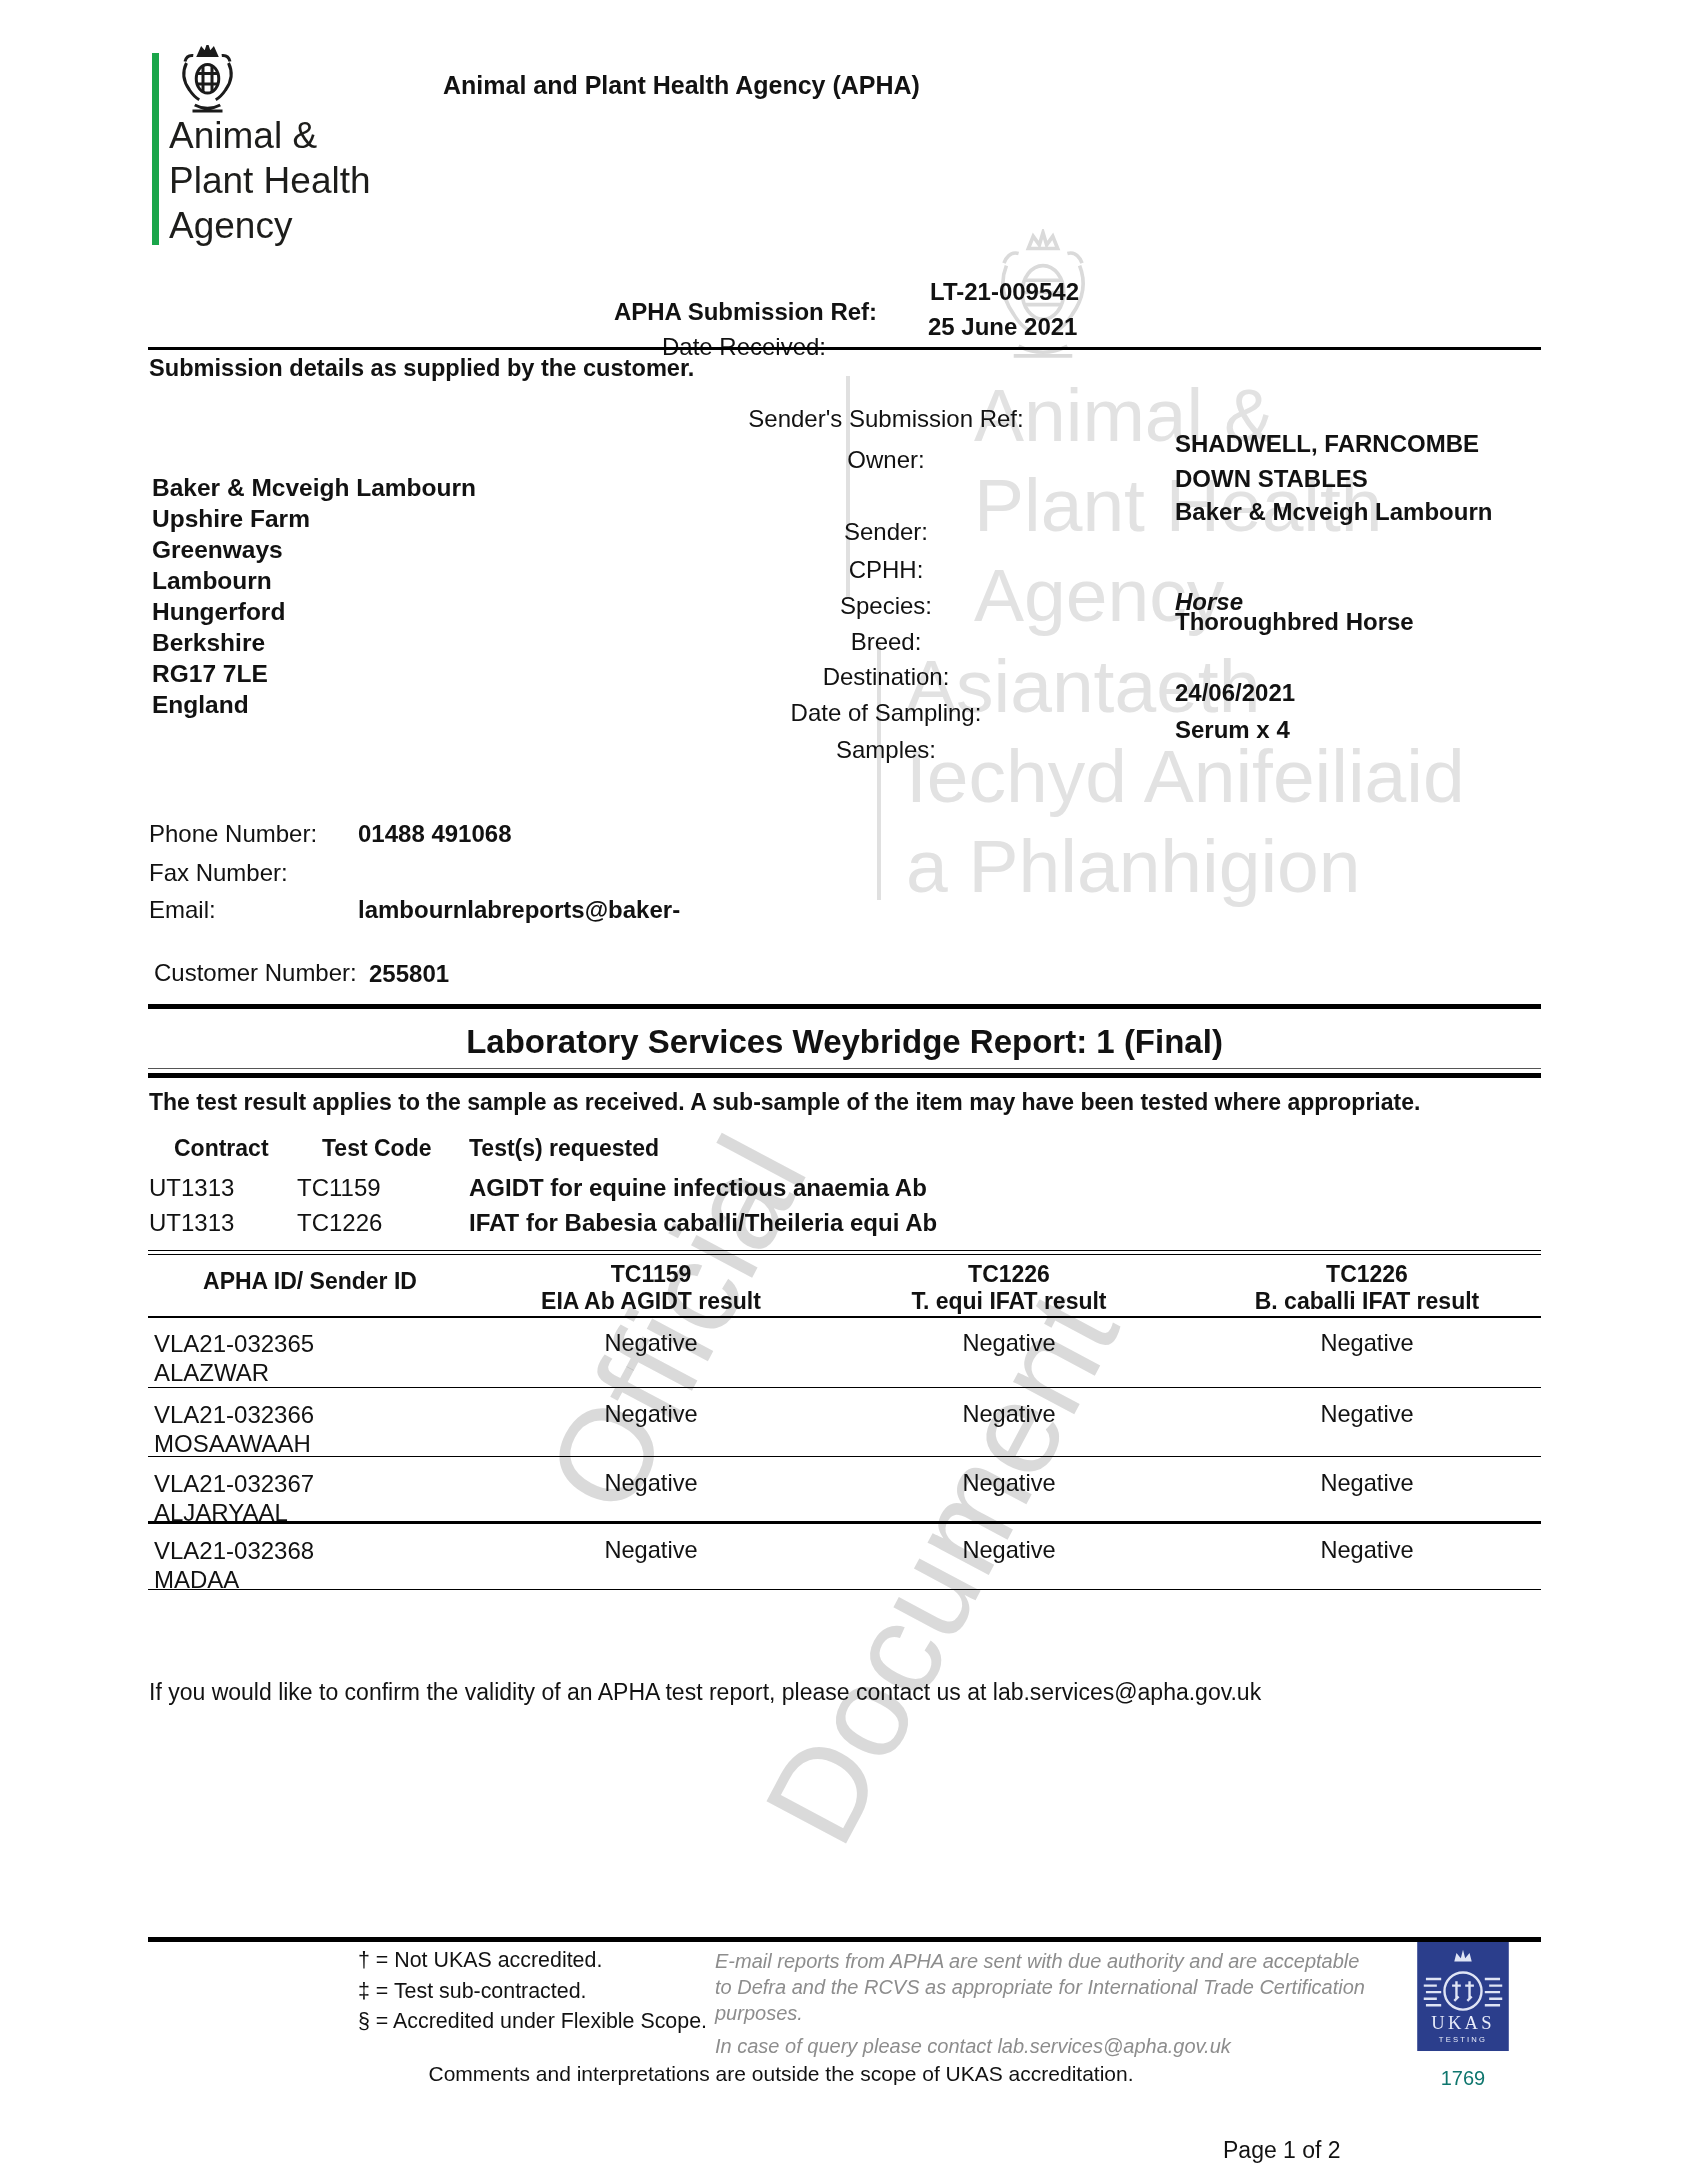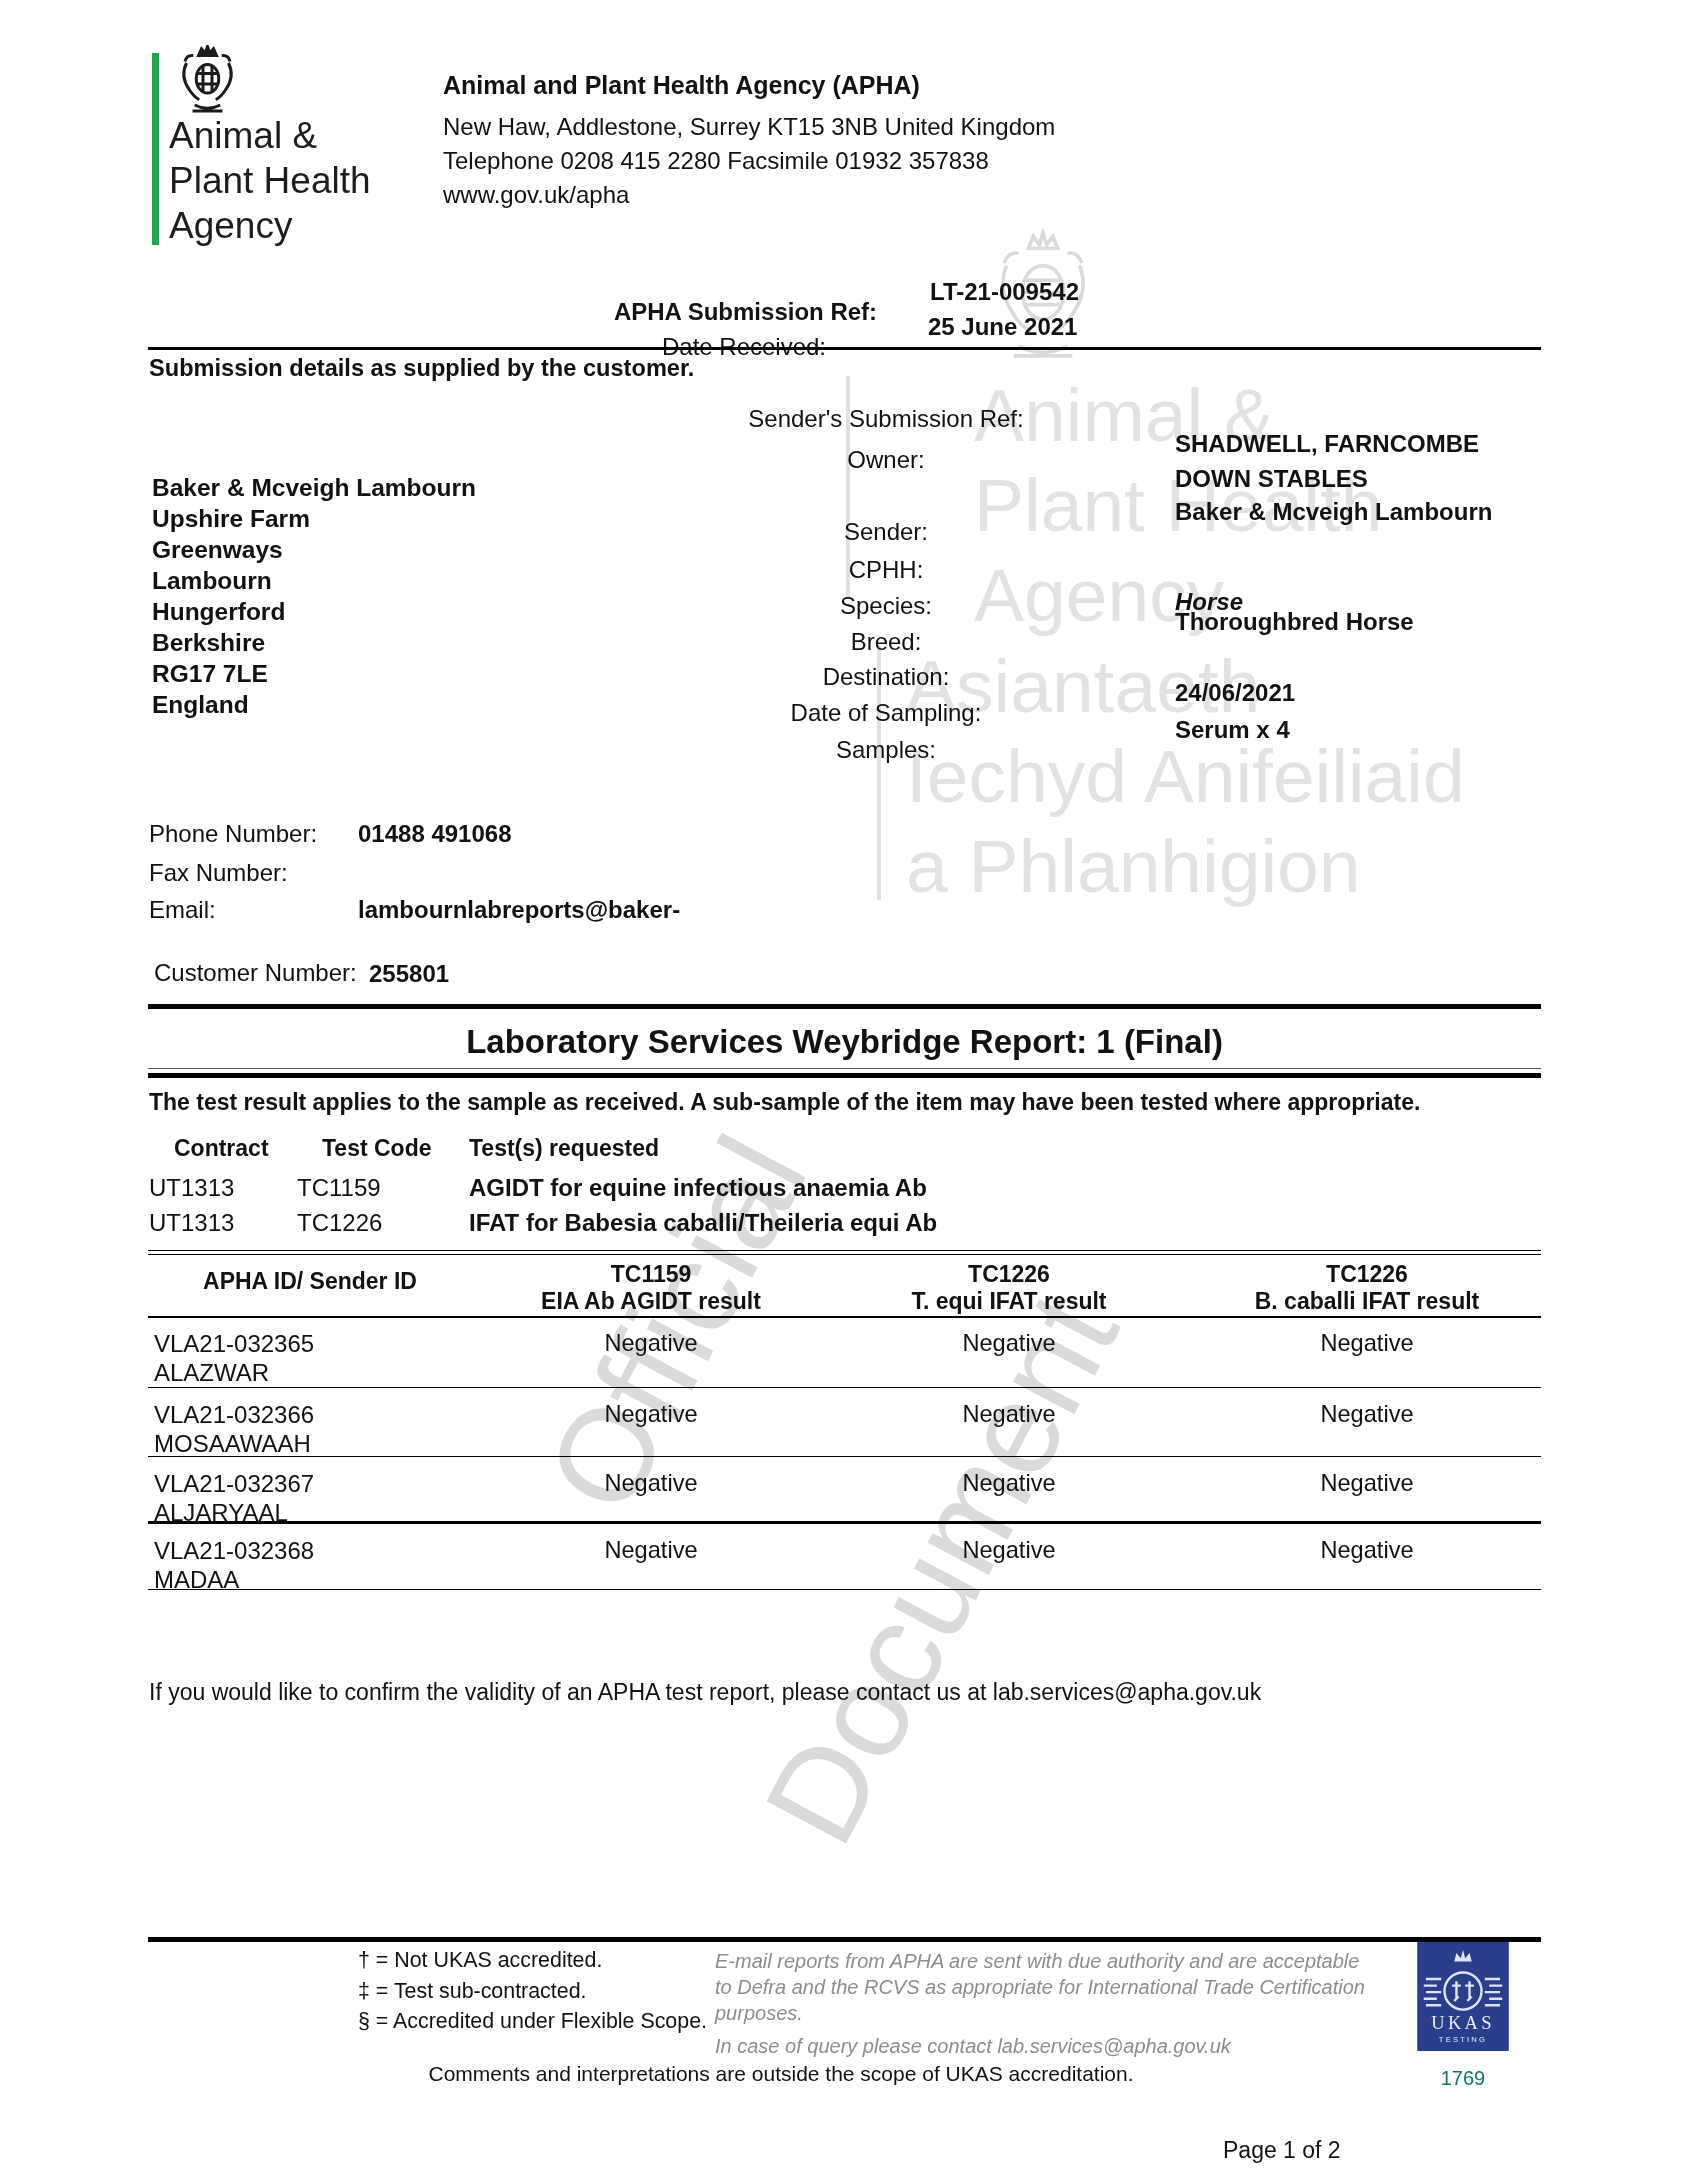--- a/index.html
+++ b/index.html
@@ -95,25 +95,20 @@
       <path d="M33,80 q17,9 34,0 M30,88 h40"></path>
     </g>
   </svg>
   <div class="logo-text z">
     <div>Animal &amp;</div>
     <div>Plant Health</div>
     <div>Agency</div>
   </div>
 
   <div class="hdr-title">Animal and Plant Health Agency (APHA)</div>
-  <div class="hdr-addr">
-    <div>New Haw, Addlestone, Surrey KT15 3NB United Kingdom</div>
-    <div>Telephone 0208 415 2280 Facsimile 01932 357838</div>
-    <div>www.gov.uk/apha</div>
-  </div>
 
   <div class="abs z lbl-r fld-value" style="left:568px;top:278px;width:355px;">APHA Submission Ref:</div>
   <div class="abs z fld-value nw" style="left:930px;top:278px;">LT-21-009542</div>
   <div class="abs z lbl-r fld-label" style="left:568px;top:313px;width:352px;">Date Received:</div>
   <div class="abs z fld-value nw" style="left:928px;top:313px;">25 June 2021</div>
 
   <div class="hr" style="top:347px;height:2.6px;"></div>
 
   <div class="sec-head">Submission details as supplied by the customer.</div>
 

